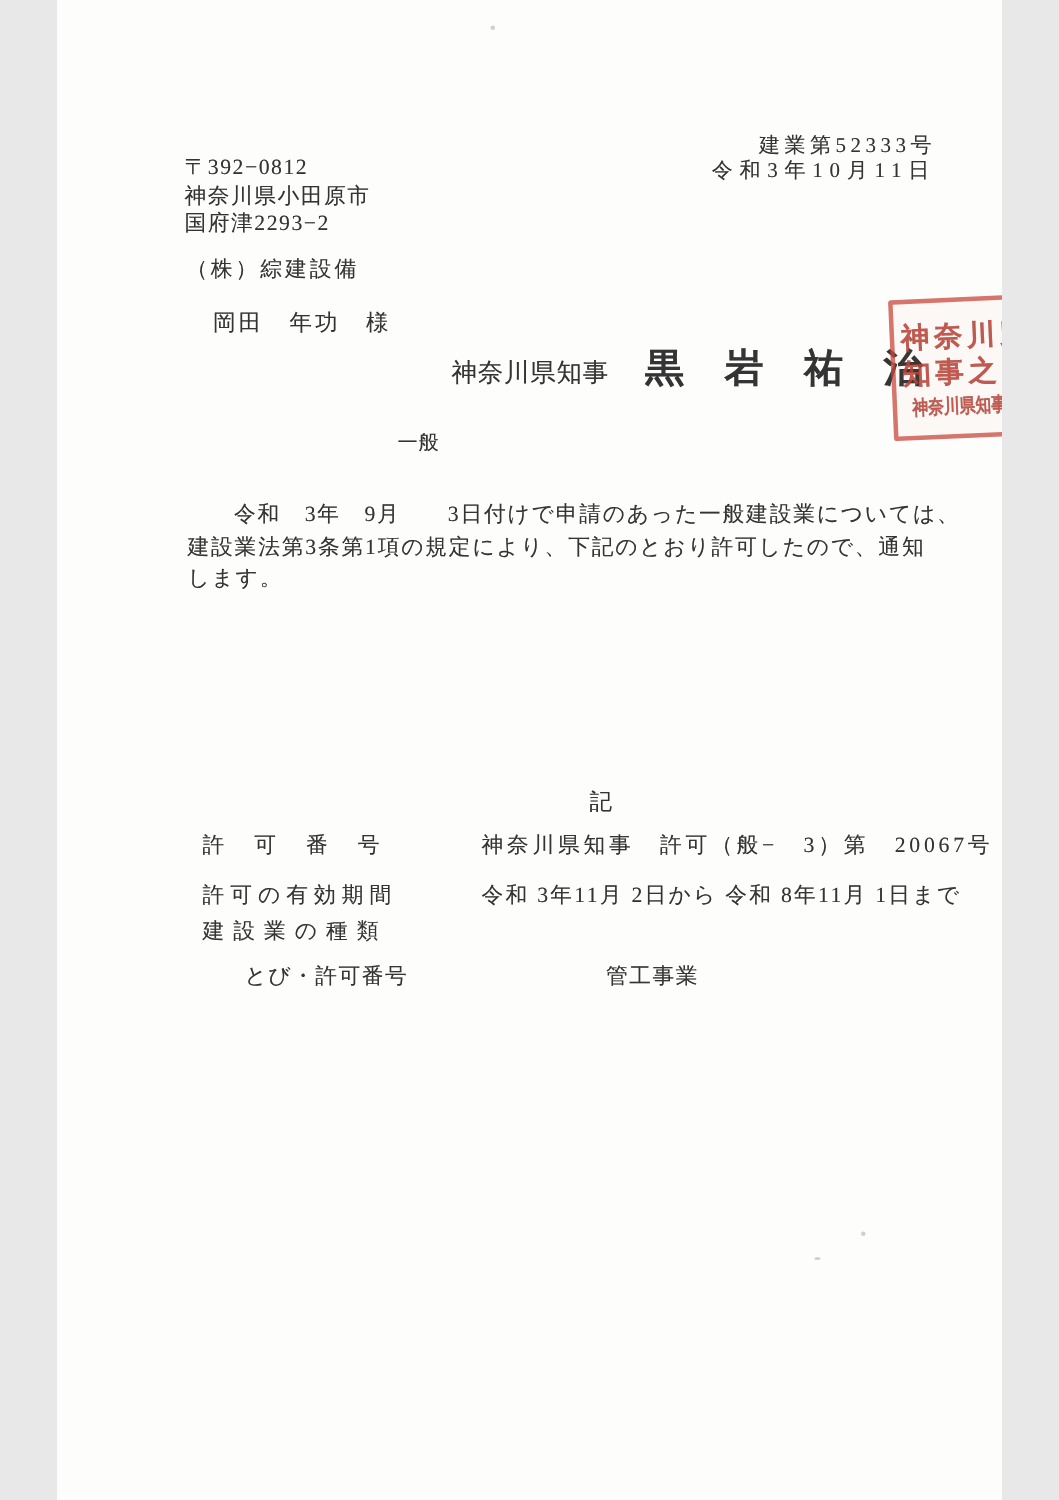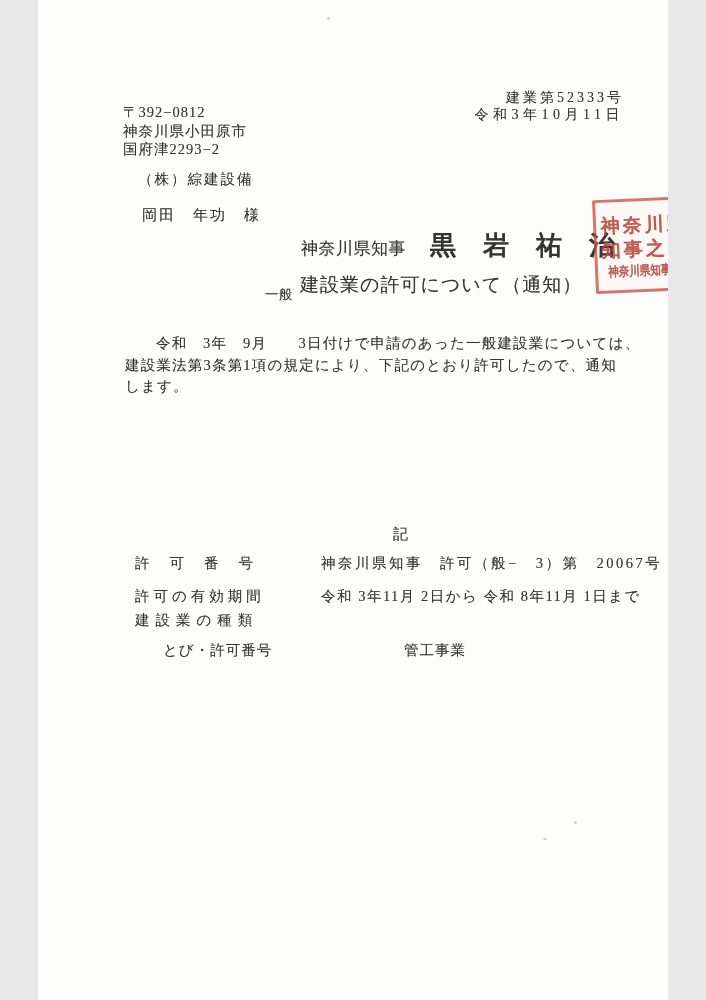--- a/index.html
+++ b/index.html
@@ -37,21 +37,20 @@
     font-size: 14.5px;
     line-height: 18.5px;
     letter-spacing: 1px;
   }
   .company {
     position: absolute;
     left: 86px;
     top: 170px;
     font-size: 14.5px;
     letter-spacing: 2px;
-    margin-left: 14px;
   }
   .addressee {
     position: absolute;
     left: 104px;
     top: 206px;
     font-size: 15px;
     letter-spacing: 2px;
   }
 
   
@@ -205,21 +204,20 @@
   <div class="issuer-title">神奈川県知事</div>
   <div class="issuer-name">黒岩祐治</div>
 
   <div class="seal">
     <div class="seal-row1">神奈川県</div>
     <div class="seal-row2">知事之印</div>
     <div class="seal-row3">神奈川県知事印</div>
   </div>
 
   <div class="subject-prefix">一般</div>
-  <div class="subject-title">建設業の許可について（通知）</div>
 
   <div class="body-text">
     <div class="body-line indent">令和　3年　9月　　3日付けで申請のあった一般建設業については、</div>
     <div class="body-line">建設業法第3条第1項の規定により、下記のとおり許可したので、通知</div>
     <div class="body-line">します。</div>
   </div>
 
   <div class="record-heading">記</div>
 
   <div class="record-row row-permit-number">

